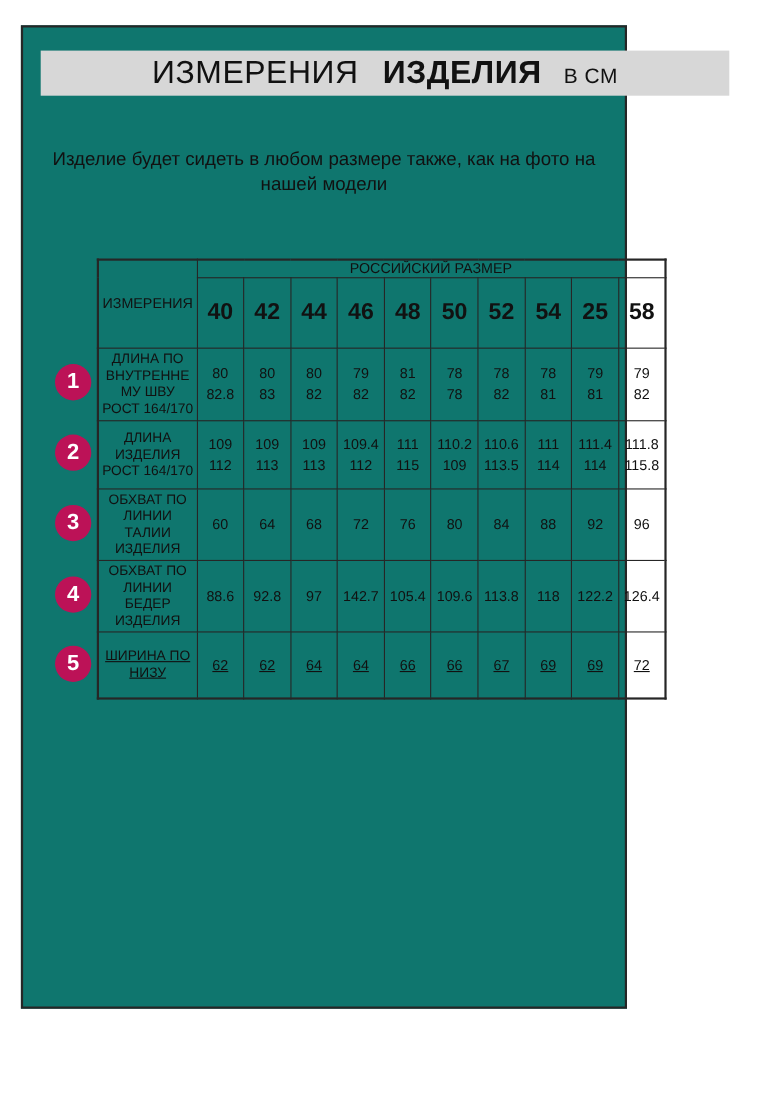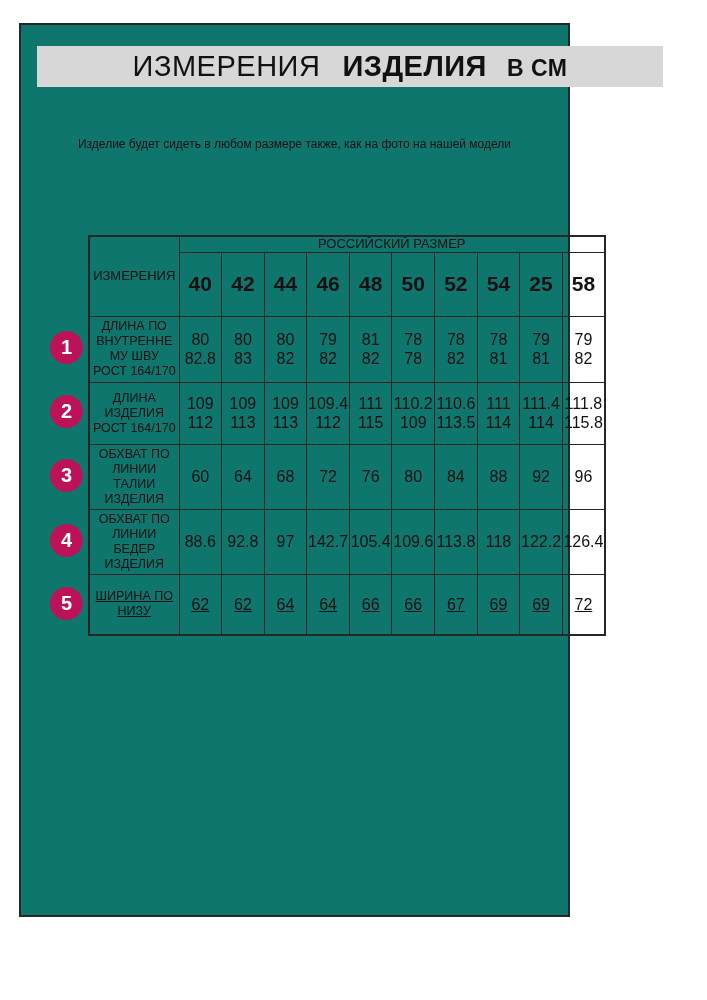--- a/index.html
+++ b/index.html
@@ -19,50 +19,50 @@
   }
 
   .title-band{
     position:absolute;left:16px;top:21px;width:626px;height:41px;
     background:var(--band);
     display:flex;align-items:center;justify-content:center;
   }
   .title-line{display:flex;align-items:baseline;white-space:nowrap;}
   .title-main{font-size:29px;font-weight:400;letter-spacing:.5px;}
   .title-bold{font-size:29px;font-weight:700;margin-left:22px;letter-spacing:.5px;}
-  .title-unit{font-size:23px;font-weight:700;margin-left:20px;letter-spacing:.5px;}
+  .title-unit{font-size:19px;font-weight:400;margin-left:20px;letter-spacing:.5px;}
 
   .style-code{
     position:absolute;left:0;top:79px;width:100%;
     text-align:center;font-size:22px;font-weight:400;
   }
   .note{
     position:absolute;left:50%;top:108px;transform:translateX(-50%);
-    width:548px;text-align:center;font-size:12px;line-height:23px;
+    width:548px;text-align:center;font-size:17px;line-height:23px;
   }
 
   .size-table{
     position:absolute;left:67px;top:210px;width:518px;
     border-collapse:collapse;table-layout:fixed;
     border:2px solid var(--border);
   }
   .size-table th,.size-table td{
     border:1.5px solid var(--border);
     text-align:center;vertical-align:middle;
     font-weight:400;overflow:hidden;
   }
   .col-label{width:90px;}
   .row-group th{height:16px;font-size:13px;line-height:14px;padding:0;}
   .row-sizes th{height:64px;font-size:21px;font-weight:700;}
   .corner-header{font-size:13.5px;}
   .rowlabel{
     font-size:12.5px;line-height:15px;white-space:pre-line;padding:2px 1px;
   }
   .val{
-    font-size:16px;line-height:19px;white-space:pre-line;
+    font-size:13px;line-height:19px;white-space:pre-line;
   }
   tr.r1{height:66px;} tr.r2{height:62px;} tr.r3{height:65px;}
   tr.r4{height:65px;} tr.r5{height:61px;text-decoration:underline;}
 
   .badge{
     position:absolute;left:29px;width:33px;height:33px;border-radius:50%;
     background:var(--badge);color:#ffffff;
     display:flex;align-items:center;justify-content:center;
     font-size:20px;font-weight:700;
   }

